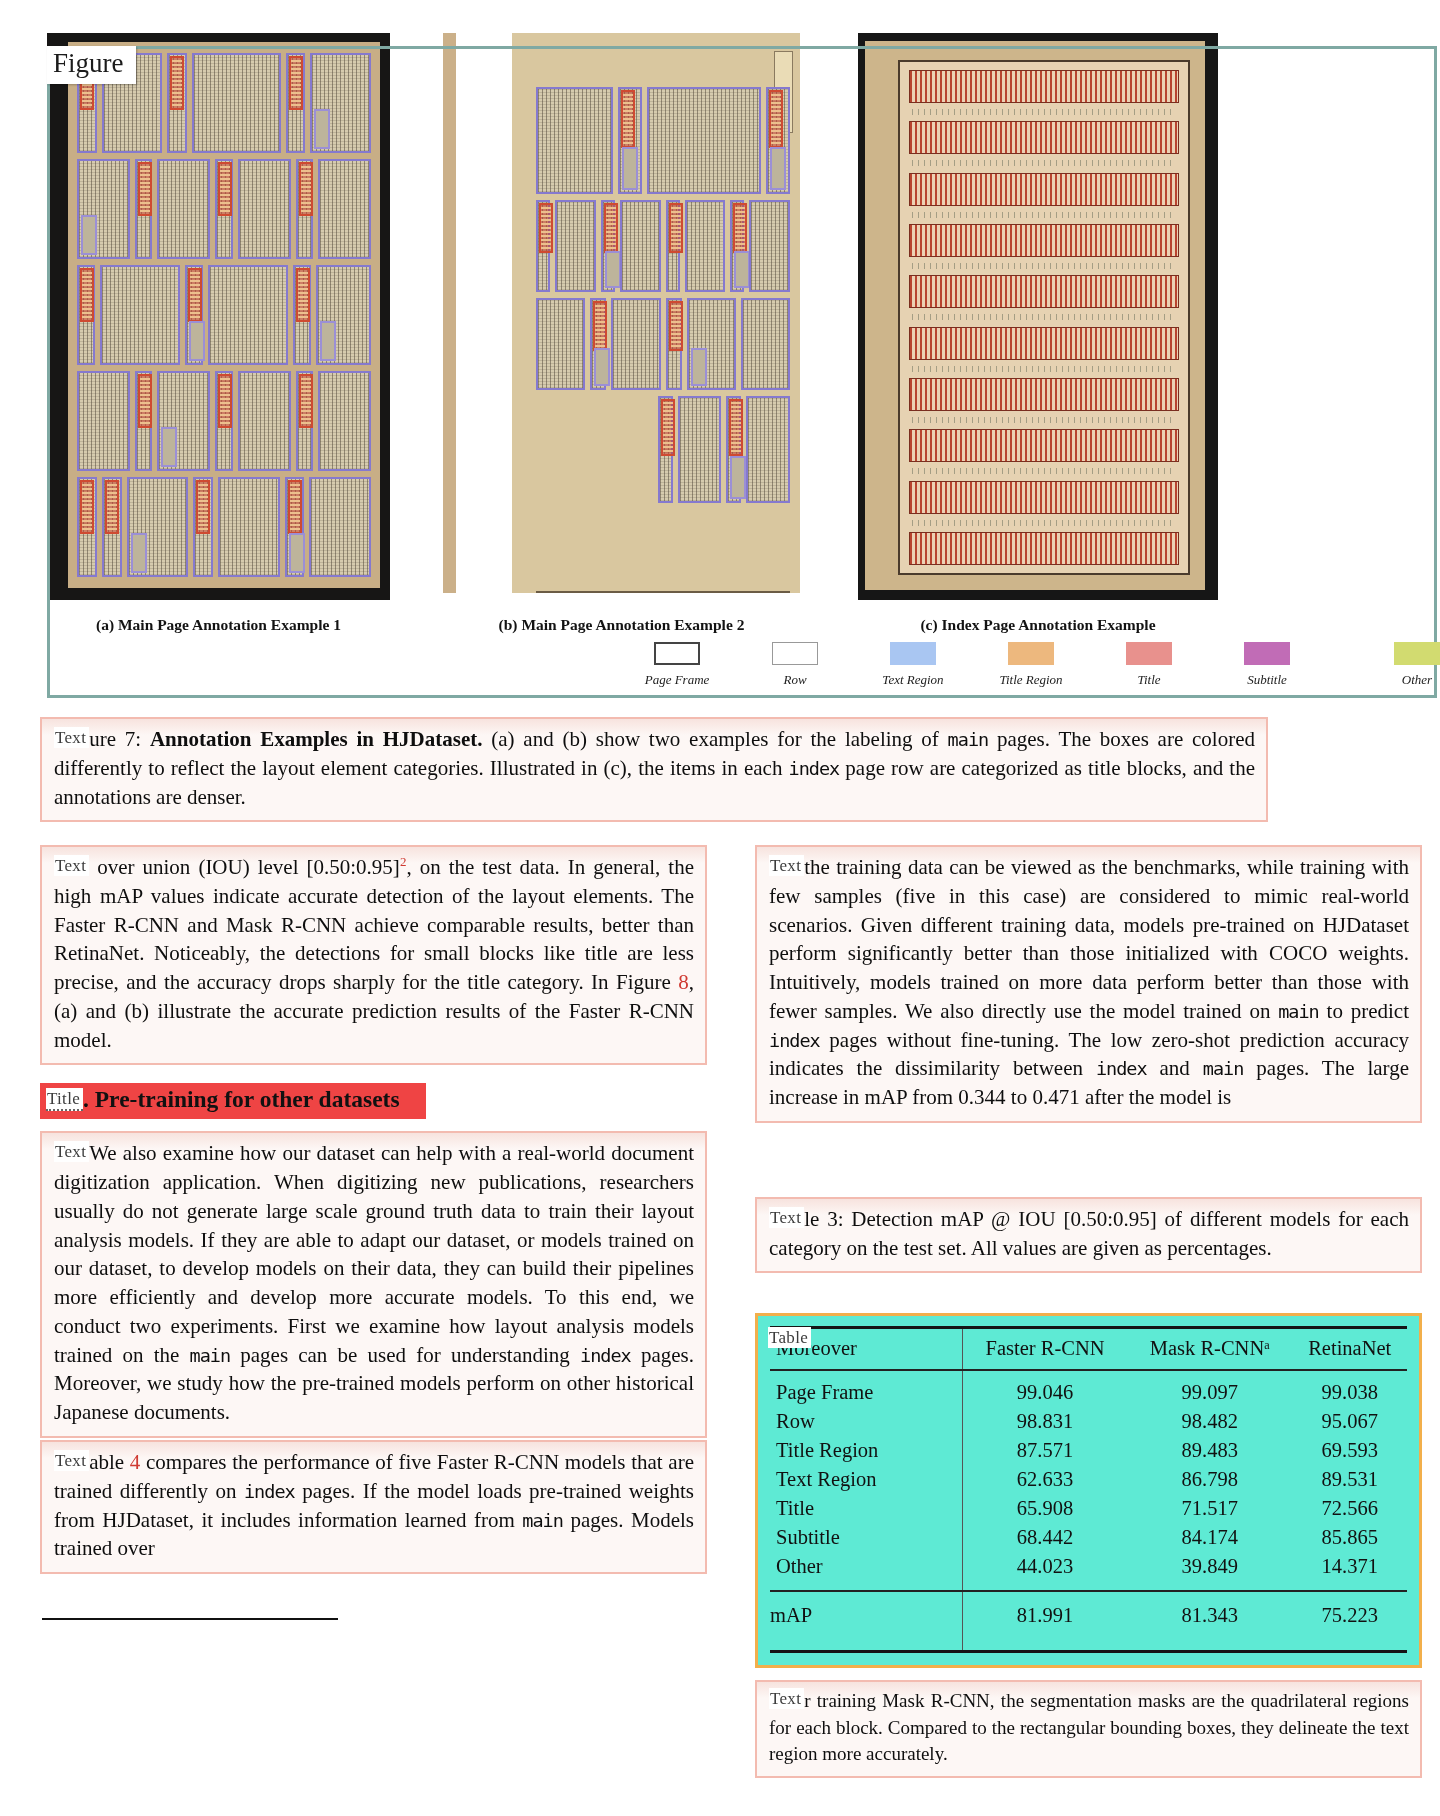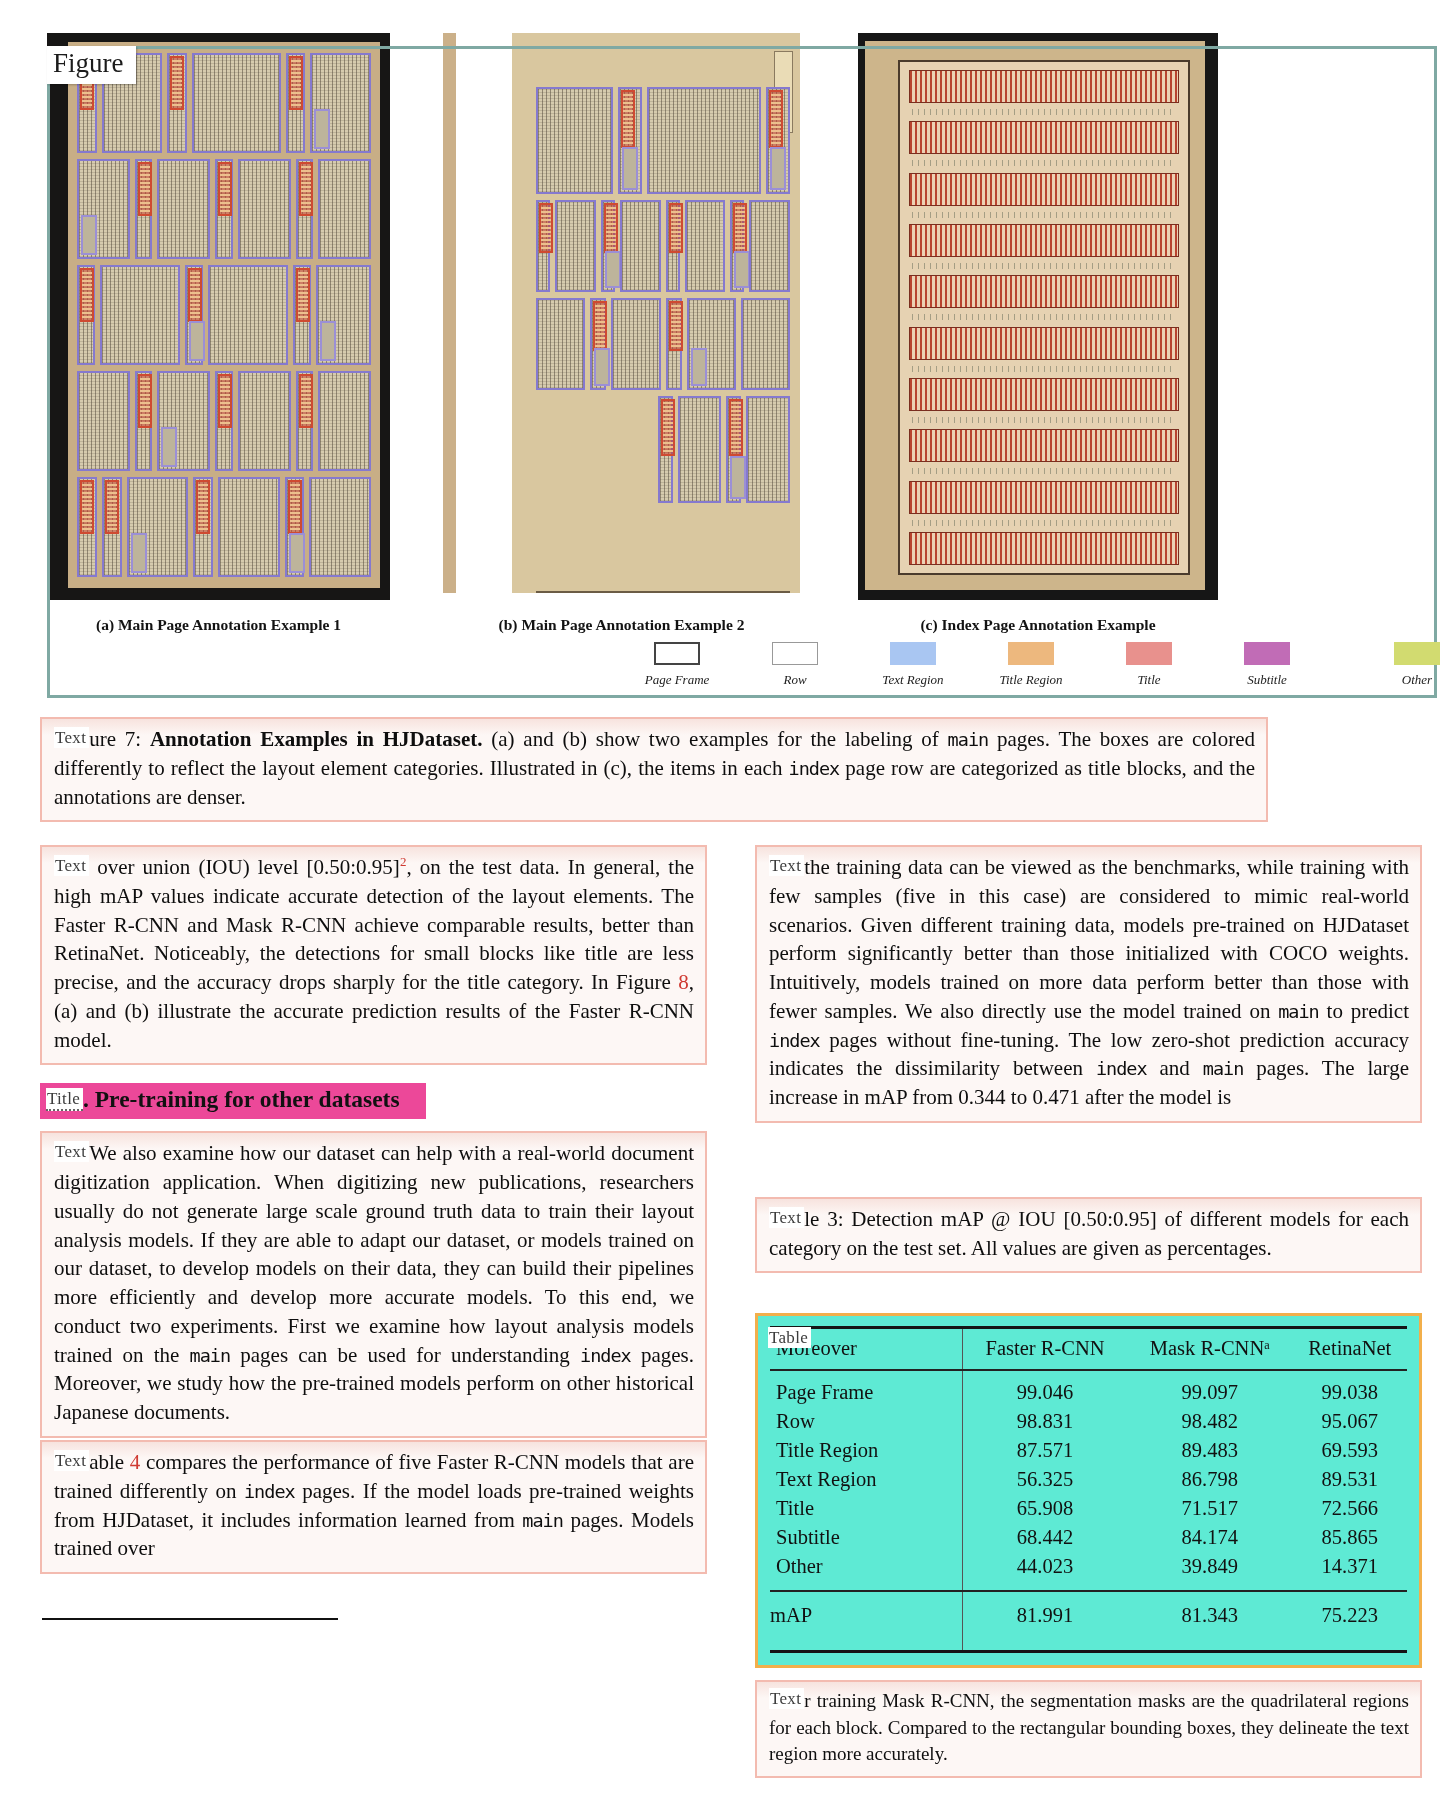--- a/index.html
+++ b/index.html
@@ -57,21 +57,21 @@
   .legend-item{width:118px;text-align:center;}
   .legend-item:last-child{margin-left:32px;}
   .swatch{width:46px;height:23px;margin:0 auto;box-sizing:border-box;}
   .legend-label{margin-top:7px;font-style:italic;font-size:13px;color:#222;}
   
   .blk{border:2px solid #f3bbb0;background:linear-gradient(#f7e3de,#fdf7f5 16px);
     padding:6px 11px 9px 12px;text-align:justify;font-size:21px;line-height:1.37;color:#0e0e0e;}
   .tag{display:inline-block;background:#ffffff;color:#3c3c3c;font-size:17px;line-height:1;
     padding:2px 3px 2px 1px;transform:translateY(-3px);position:relative;z-index:2;letter-spacing:.3px;}
   .tagu{border-bottom:2px dotted #666;}
-  .blk-title{background:#ec4899;padding:3px 26px 5px 6px;display:inline-block;font-size:23.5px;}
+  .blk-title{background:#ef4444;padding:3px 26px 5px 6px;display:inline-block;font-size:23.5px;}
   .hb{font-weight:bold;}
   .mono{font-family:"DejaVu Sans Mono","Liberation Mono",monospace;font-size:18.5px;letter-spacing:-1px;}
   .red{color:#cf3a32;}
   .green{color:#79c043;}
   sup{font-size:13px;line-height:0;}
   .caption-block{position:absolute;left:40px;top:717px;width:1228px;box-sizing:border-box;}
   .col-left{position:absolute;left:40px;top:845px;width:667px;box-sizing:border-box;}
   .col-right{position:absolute;left:755px;top:845px;width:667px;box-sizing:border-box;}
   .mt-title{margin-top:18px;}
   .mt-p2{margin-top:12px;}
@@ -279,21 +279,21 @@
             <td>95.067</td>
           </tr>
           <tr>
             <td class="cat">Title Region</td>
             <td>87.571</td>
             <td>89.483</td>
             <td>69.593</td>
           </tr>
           <tr>
             <td class="cat">Text Region</td>
-            <td>56.325</td>
+            <td>62.633</td>
             <td>86.798</td>
             <td>89.531</td>
           </tr>
           <tr>
             <td class="cat">Title</td>
             <td>65.908</td>
             <td>71.517</td>
             <td>72.566</td>
           </tr>
           <tr>

